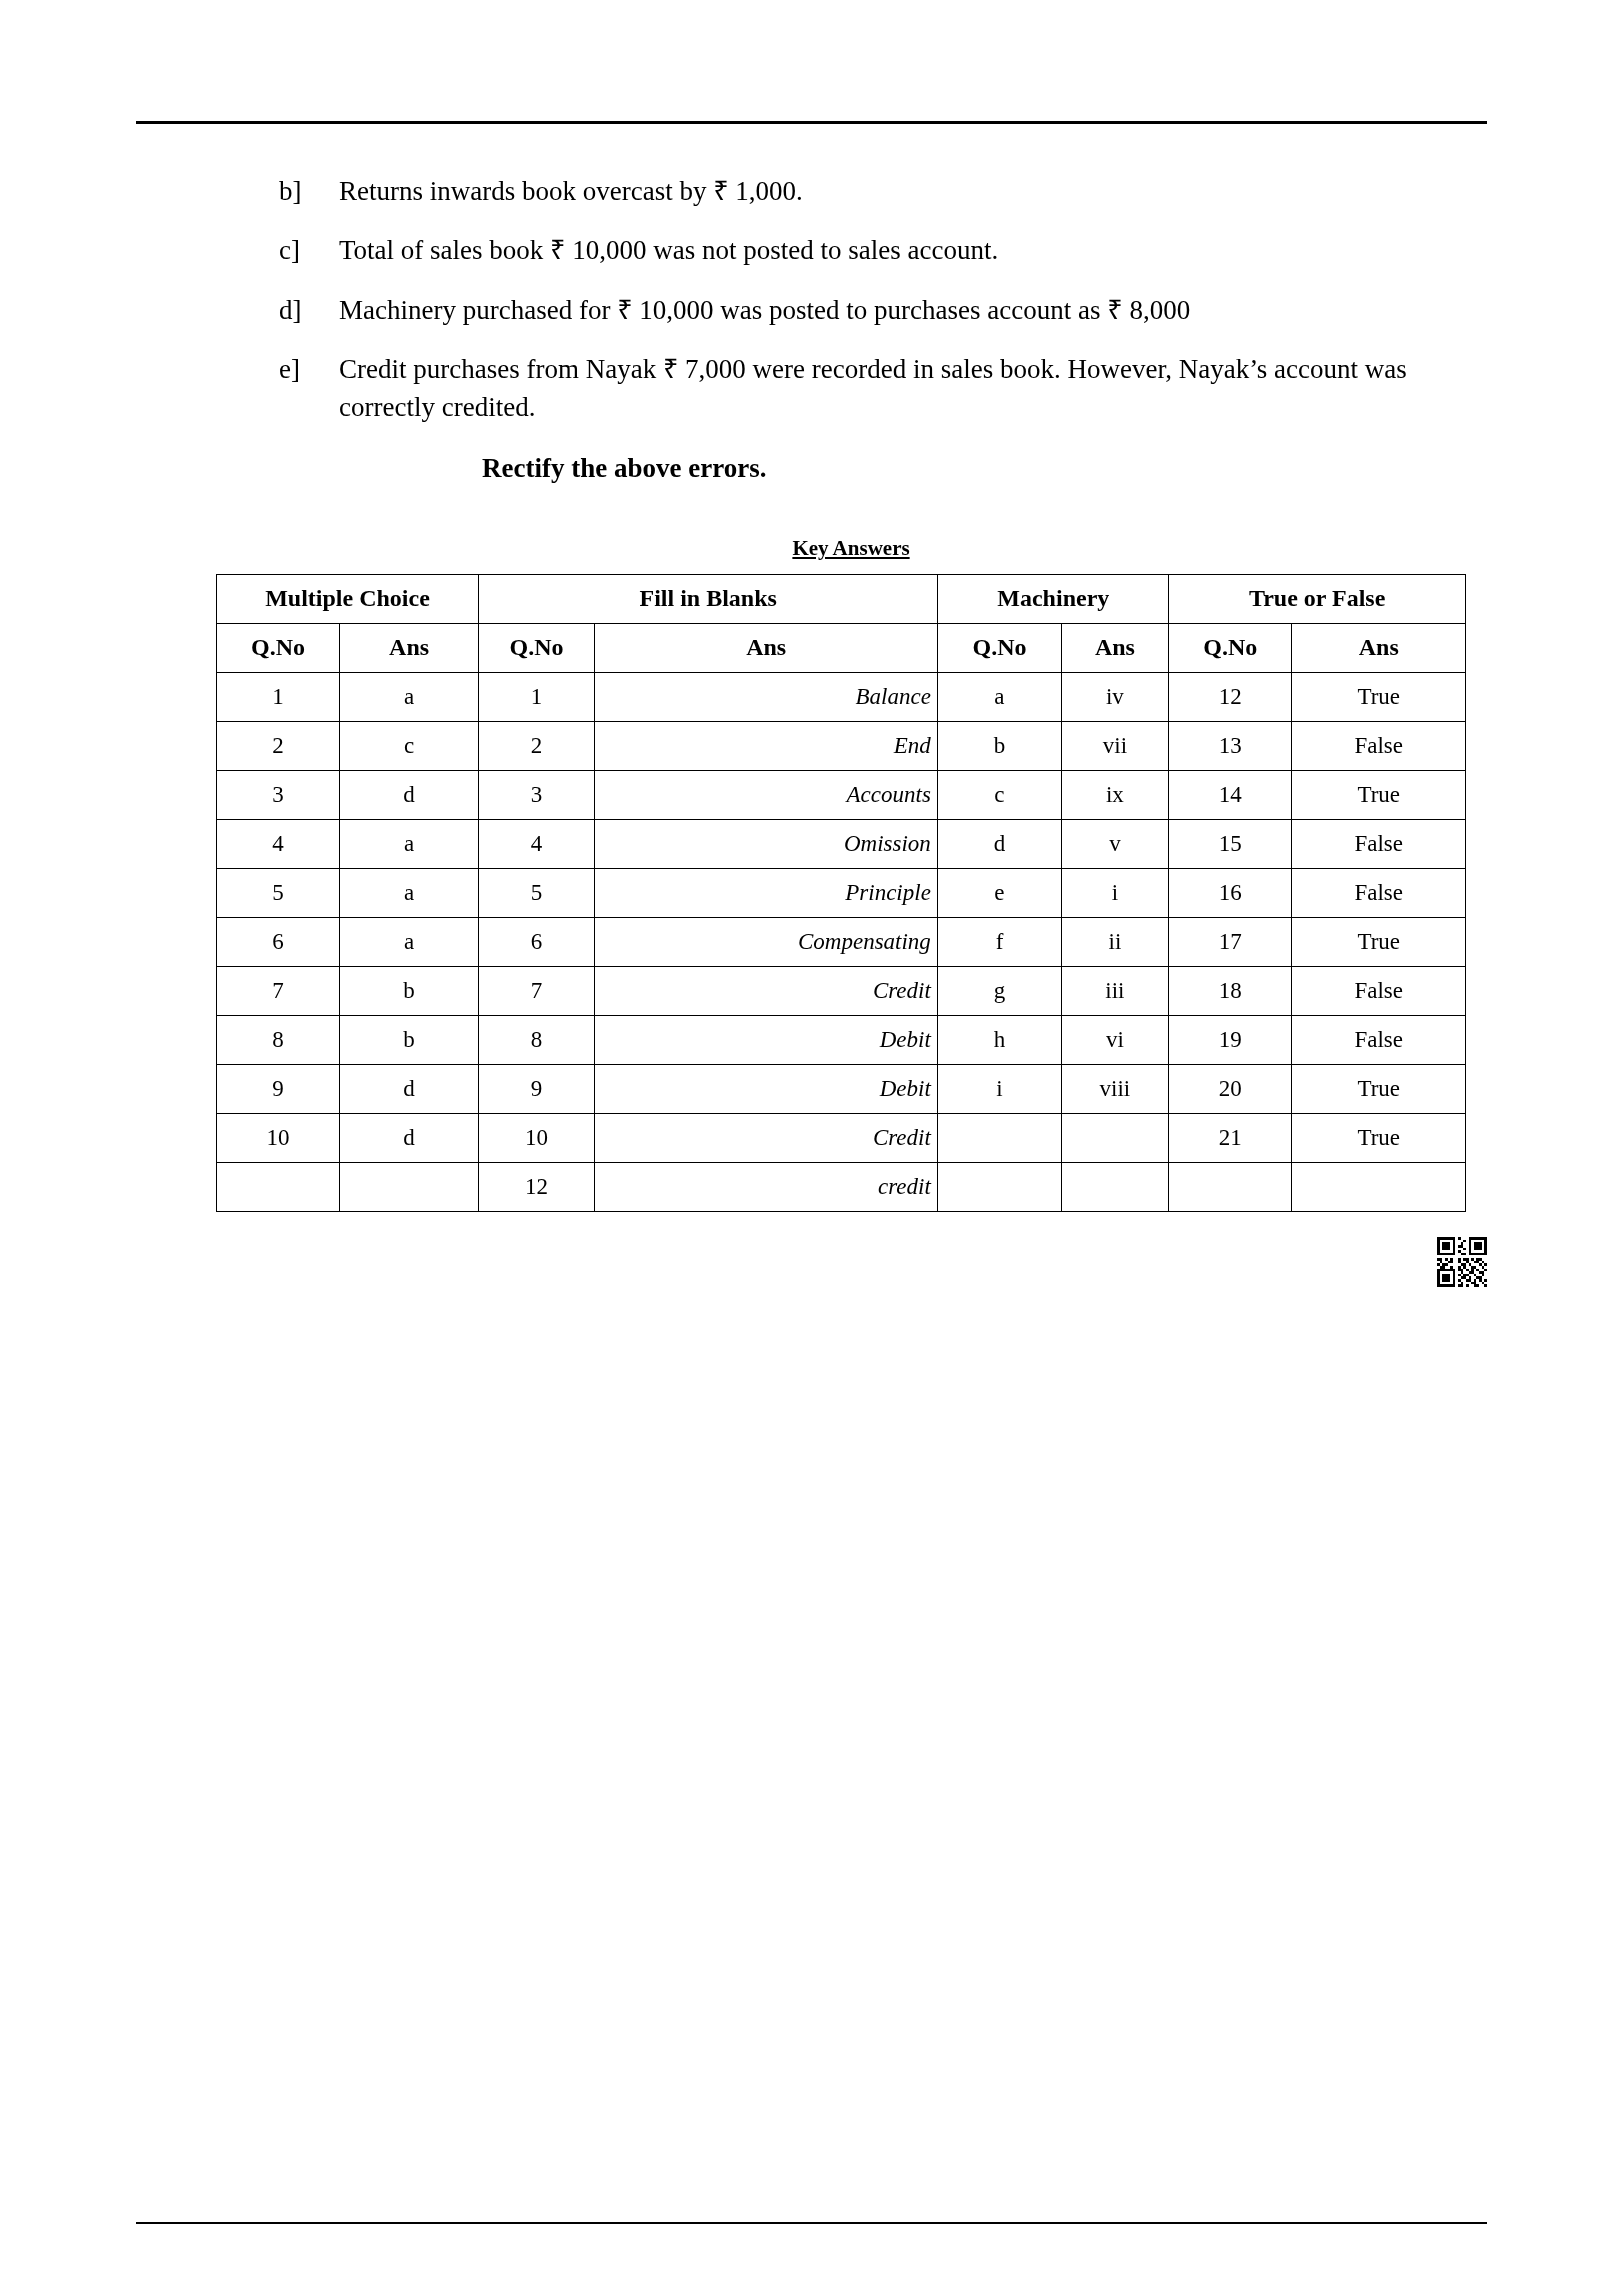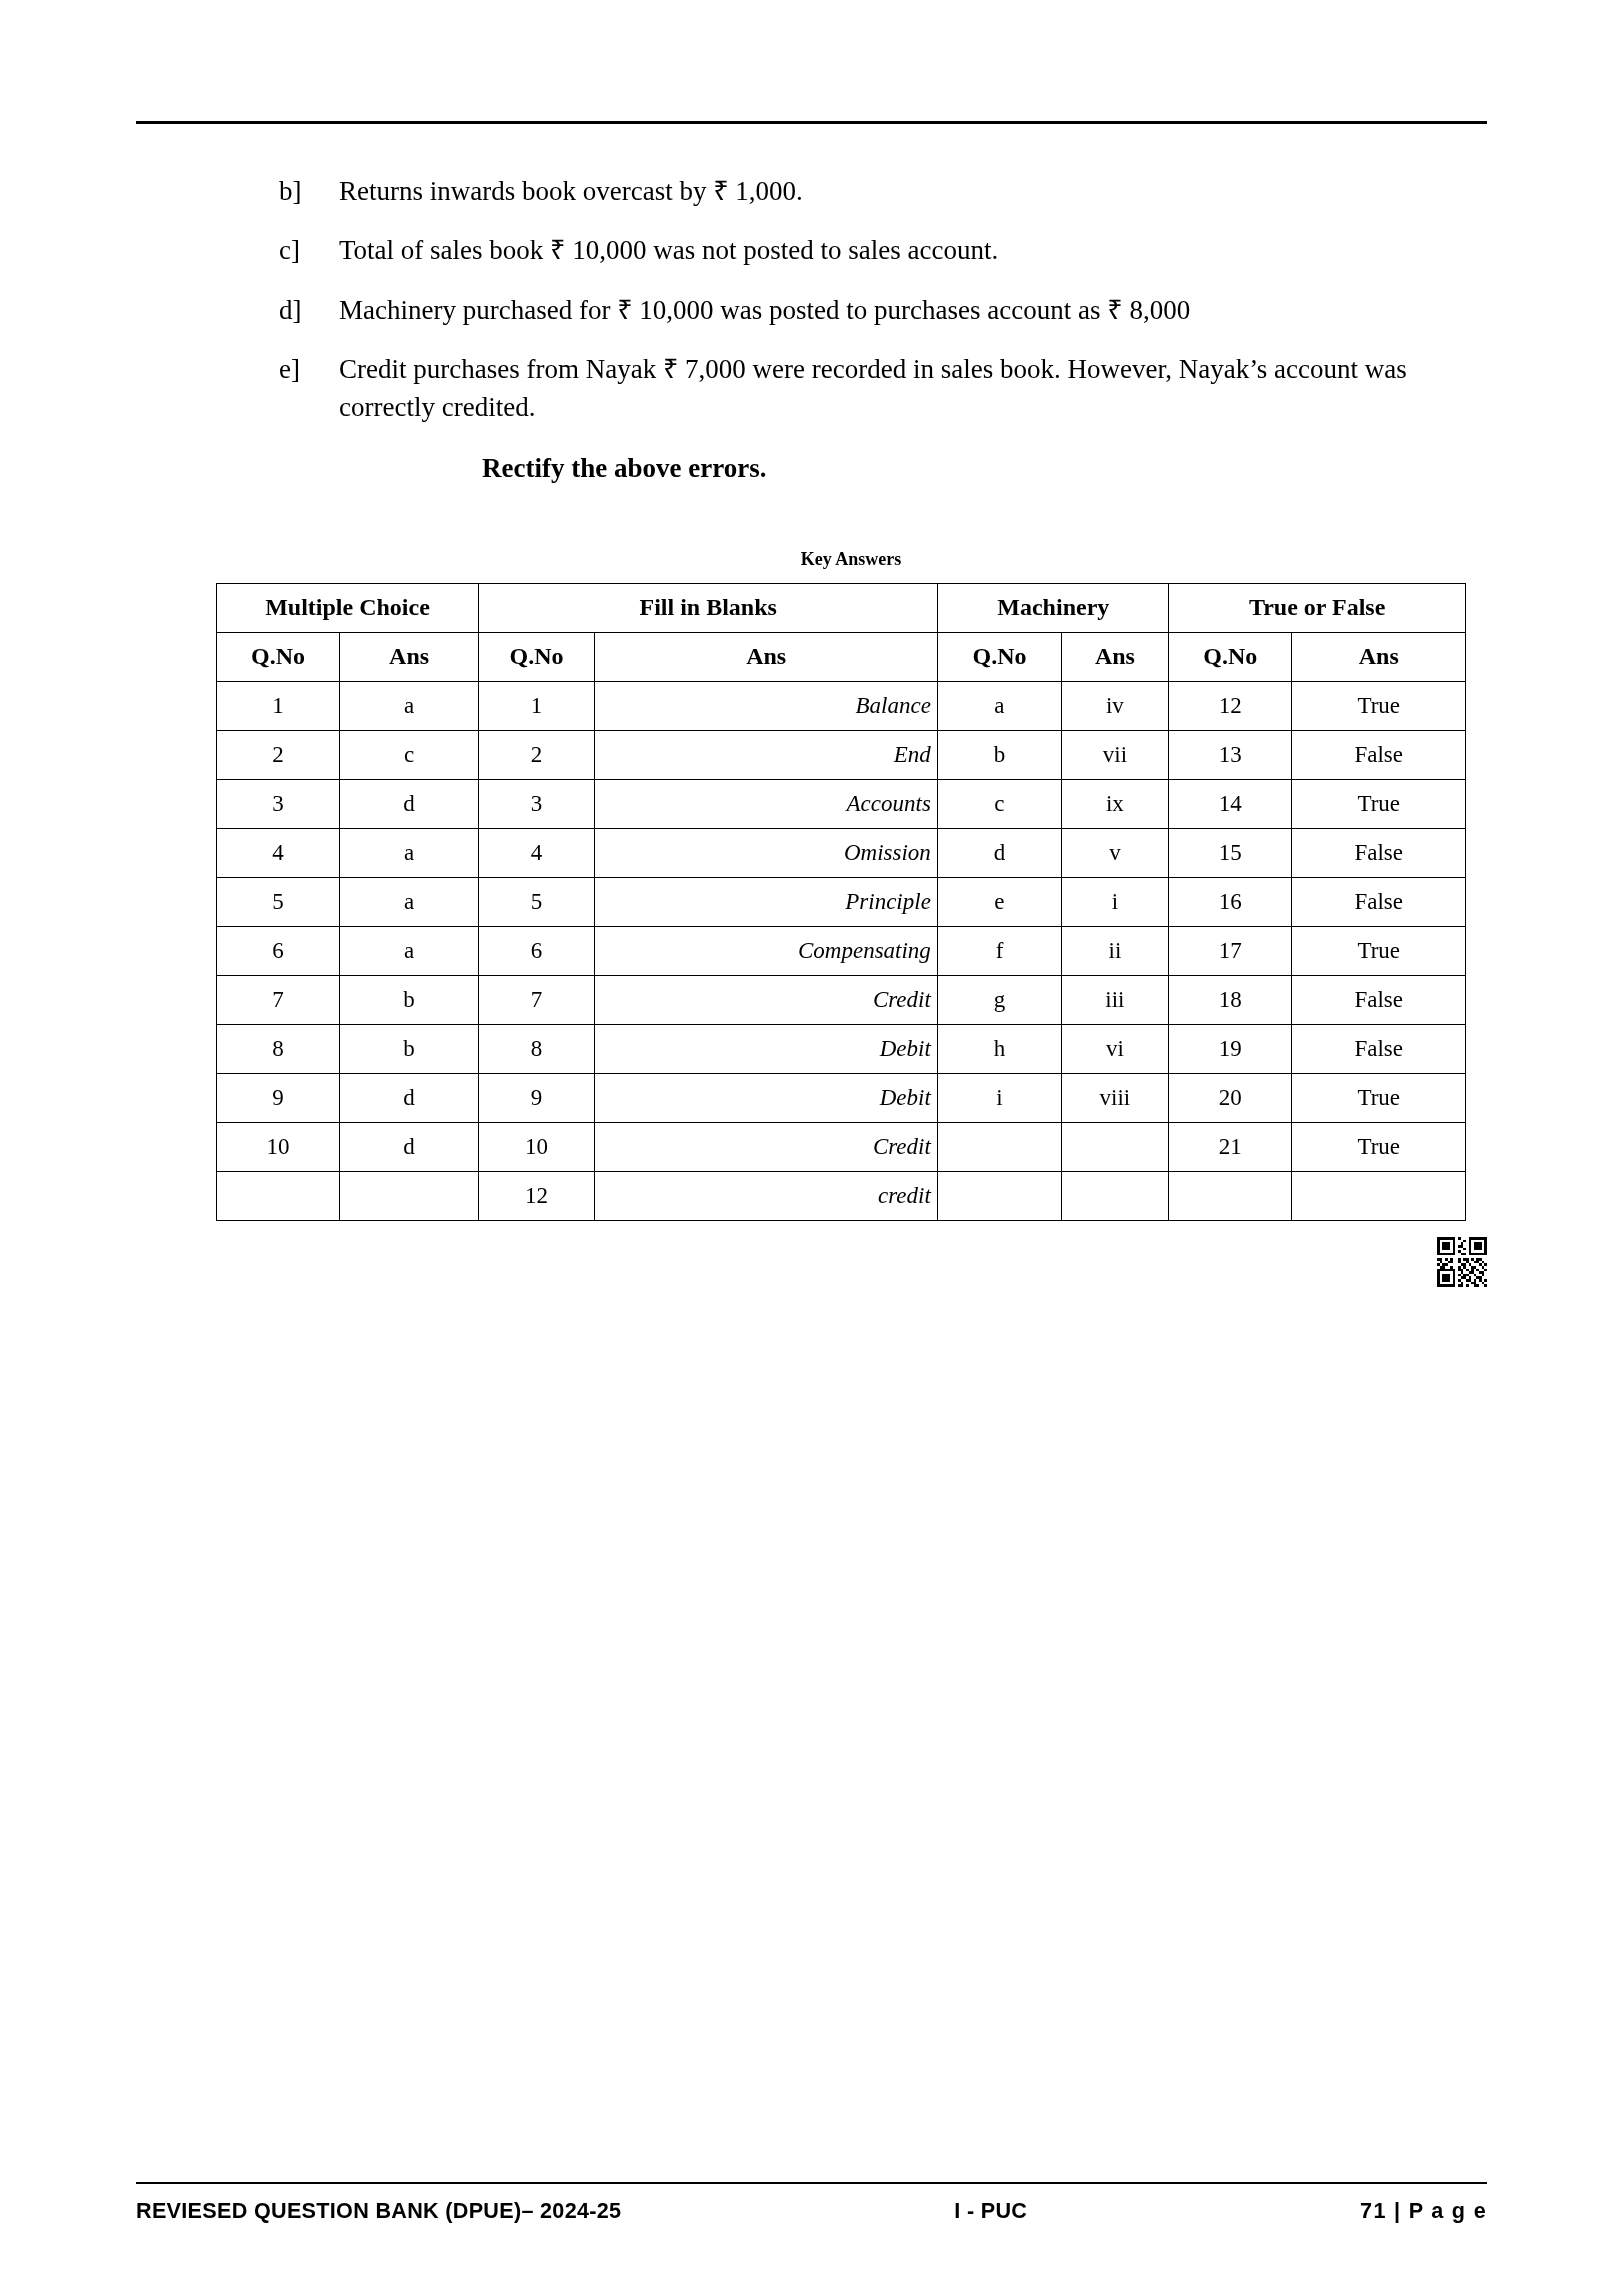--- a/index.html
+++ b/index.html
@@ -50,23 +50,24 @@
   }
   .rectify {
     font-size: 27px;
     font-weight: bold;
     padding-left: 203px;
     margin-top: 26px;
   }
   
   .key-title {
     text-align: center;
-    font-size: 18px;
+    font-size: 21px;
     font-weight: bold;
-    margin-top: 65px;
+    text-decoration: underline;
+    margin-top: 52px;
     padding-left: 79px;
   }
   table.key {
     border-collapse: collapse;
     margin: 13px 0 0 80px;
     width: 1250px;
     table-layout: fixed;
   }
   table.key td, table.key th {
     border: 1.3px solid #000;
@@ -378,21 +379,16 @@
             <rect x="11" y="18" width="1" height="1"></rect>
           <rect x="14" y="18" width="2" height="1"></rect>
             <rect x="18" y="18" width="1" height="1"></rect>
         </g>
       </svg>
     </div>
   </div>
 
   <div class="footer">
     <div class="footer-rule"></div>
-    <div class="footer-row">
-      <div>REVIESED QUESTION BANK (DPUE)– 2024-25</div>
-      <div class="footer-center">I - PUC</div>
-      <div class="footer-right">71 | P a g e</div>
-    </div>
   </div>
 
 </div>
 
 
 </body></html>

